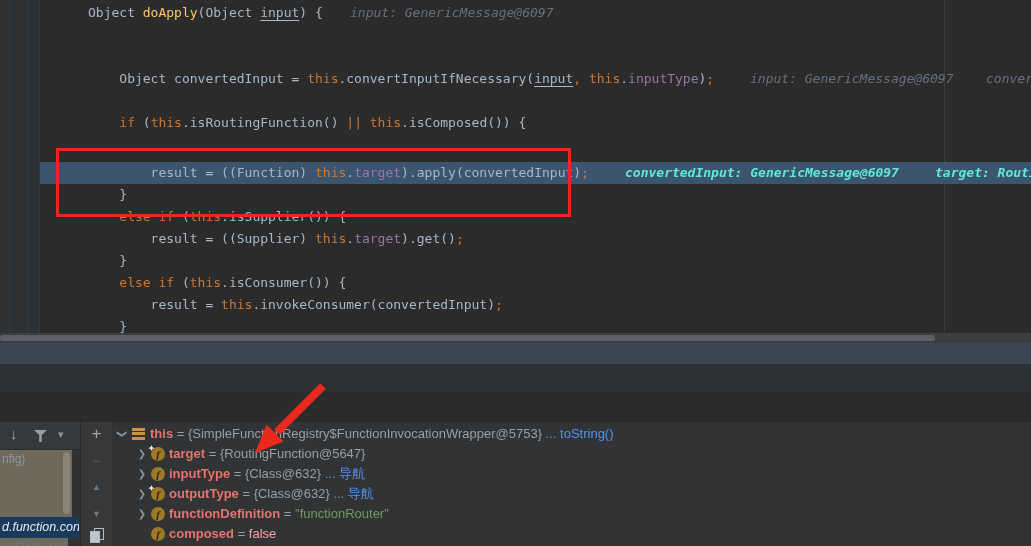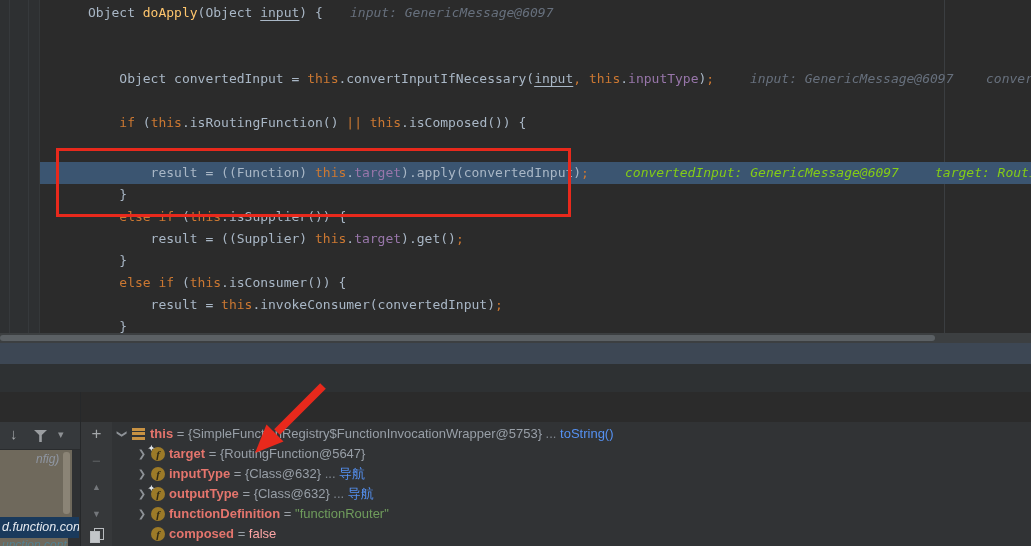--- a/index.html
+++ b/index.html
@@ -11,21 +11,21 @@
   .gutter{position:absolute;left:0;top:0;width:40px;height:343px;background:#2e3032;border-right:1px solid #35383a;box-sizing:border-box;}
   .gutter::before{content:"";position:absolute;left:9px;top:0;bottom:0;width:1px;background:#36393c;}
   .gutter::after{content:"";position:absolute;left:28px;top:0;bottom:0;width:1px;background:#36393c;}
   .margin-guide{position:absolute;left:944px;top:0;width:1px;height:333px;background:#3b3e41;}
   .code-lines{position:absolute;left:0;top:2px;width:100%;font-family:"DejaVu Sans Mono",monospace;font-size:13px;padding-left:40px;}
   .code-line{height:22px;line-height:22px;padding-left:48px;white-space:pre;position:relative;}
   .code-line.hl{background:#3b5571;margin-top:28px;}
   .tk-d{color:#a9b7c6}.tk-k{color:#cc7832}.tk-m{color:#ffc66d}.tk-f{color:#9876aa}
   .tk-u{color:#a9b7c6;text-decoration:underline;text-underline-offset:3px;}
   .hint{position:absolute;top:0;font-style:italic;color:#67707d;}
-  .hl .hint{color:#84cc16;}
+  .hl .hint{color:#5eead4;font-weight:bold;}
   .hscroll{position:absolute;left:0;top:333px;width:100%;height:10px;background:#3c3f41;}
   .hthumb{position:absolute;left:0;top:2px;width:935px;height:6px;border-radius:3px;background:#5b6064;}
 
   
   .band{position:absolute;left:0;top:343px;width:1031px;height:21px;background:#3d4754;}
   .gap{position:absolute;left:0;top:364px;width:1031px;height:28px;background:#2e3133;}
 
   
   .panel-header{position:absolute;left:0;top:392px;width:1031px;height:30px;background:#37393c;
                 border-top:1px solid #26282a;border-bottom:1px solid #2a2c2e;box-sizing:border-box;}
@@ -33,21 +33,21 @@
   .vdivider{position:absolute;left:80px;top:392px;width:1px;height:154px;background:#26282a;z-index:6;}
 
   
   .frames{position:absolute;left:0;top:422px;width:80px;height:124px;background:#2f3133;overflow:hidden;}
   .frames-toolbar{position:absolute;left:0;top:0;width:80px;height:28px;background:#36393c;border-bottom:1px solid #2a2c2e;box-sizing:border-box;}
   .ft-down{position:absolute;left:10px;top:3px;color:#a3a6a9;font-size:15px;}
   .funnel{position:absolute;left:34px;top:8px;width:13px;height:12px;background:#9a9da0;
           clip-path:polygon(0 0,100% 0,60% 42%,60% 100%,40% 100%,40% 42%);}
   .ft-caret{position:absolute;left:58px;top:6px;color:#8e9194;font-size:11px;}
   .tan-box{position:absolute;left:0;top:28px;width:72px;height:67px;background:#6f695c;overflow:hidden;}
-  .tan-text{position:absolute;left:2px;top:2px;font-style:italic;font-size:12px;color:#8f96a2;white-space:nowrap;margin-left:34px;}
+  .tan-text{position:absolute;left:2px;top:2px;font-size:12px;color:#8f96a2;white-space:nowrap;}
   .tan-scroll{position:absolute;right:2px;top:2px;width:7px;height:62px;background:#8b8476;border-radius:3px;}
   .sel-frame{position:absolute;left:0;top:95px;width:79px;height:21px;background:#1a3a5c;overflow:hidden;}
   .sel-text{position:absolute;left:2px;top:0;line-height:21px;font-style:italic;font-size:12.5px;color:#e6ebf1;white-space:nowrap;}
   .partial-frame{position:absolute;left:0;top:116px;width:68px;height:8px;background:#6f695c;overflow:hidden;}
   .partial-text{position:absolute;left:2px;top:0;font-style:italic;font-size:12px;color:#53808f;white-space:nowrap;}
 
   
   .vtoolbar{position:absolute;left:81px;top:422px;width:31px;height:124px;background:#36383a;overflow:hidden;}
   .vt-btn{position:absolute;left:0;width:31px;text-align:center;cursor:default;}
   .vt-plus{top:2px;font-size:17px;color:#a4a7aa;}

